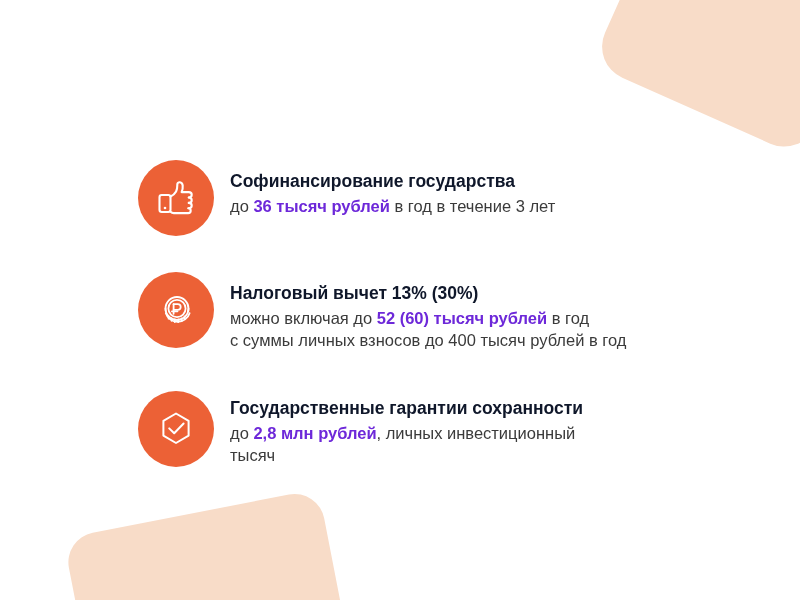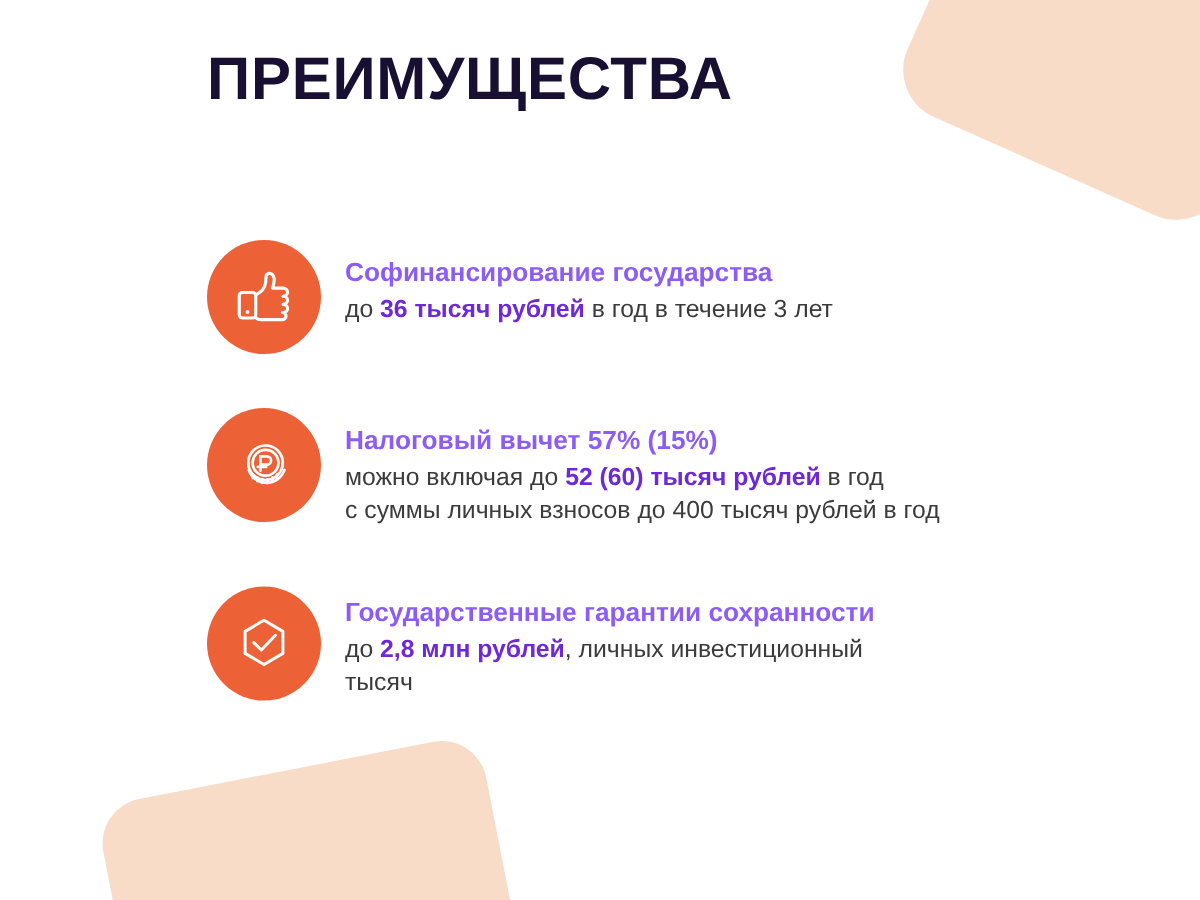--- a/index.html
+++ b/index.html
@@ -87,21 +87,21 @@
   .icon-badge svg {
     display: block;
   }
 
   .benefit-text {
     padding-top: 10px;
   }
   .benefit-heading {
     font-size: 17.5px;
     font-weight: bold;
-    color: #8b5cf6;
+    color: #0f172a;
     margin: 0 0 2px 0;
     line-height: 1.3;
     white-space: nowrap;
   }
   .benefit-line {
     font-size: 16.5px;
     color: #3B3B3B;
     line-height: 1.35;
     white-space: nowrap;
   }
@@ -111,21 +111,20 @@
   }
 </style>
 </head>
 <body>
 
 <div class="slide">
 
   <div class="deco deco-top-right"></div>
   <div class="deco deco-bottom-left"></div>
 
-  <h1 class="page-title">ПРЕИМУЩЕСТВА</h1>
 
   <div class="benefits">
 
     <div class="benefit">
       <div class="icon-badge">
         <svg width="44" height="44" viewBox="0 0 44 44" fill="none" stroke="#ffffff" stroke-width="2.1" stroke-linecap="round" stroke-linejoin="round">
           <rect x="5.5" y="19" width="11" height="17" rx="2.2"></rect>
           <circle cx="11" cy="32" r="1.3" fill="#ffffff" stroke="none"></circle>
           <path d="M16.5 20.5c2.2-1 4.4-2.8 5.6-5 1.3-2.4 1.2-4.5 1.2-7 0-1.4 1.2-2.4 2.6-2.2 1.6.2 2.6 1.6 2.8 3.2.3 2.4-.3 4.6-1.1 6.6h7.2c1.6 0 2.9 1.2 2.9 2.7 0 1.5-1.3 2.7-2.9 2.7"></path>
           <path d="M34.8 21.5c1.6 0 2.9 1.2 2.9 2.7 0 1.5-1.3 2.7-2.9 2.7"></path>
@@ -147,21 +146,21 @@
           <path d="M19.6 16.2h4.1c1.7 0 3 1.2 3 2.8s-1.3 2.8-3 2.8h-4.1"></path>
           <path d="M19.6 16.2v9.6"></path>
           <path d="M17.9 23.3h5.6"></path>
           <path d="M11.5 20.5c0 .9.1 1.9.3 2.8"></path>
           <path d="M11.8 25.2c1.6 5 6.3 8.6 11.9 8.6 5.6 0 10.3-3.6 11.9-8.6"></path>
           <path d="M34.5 20.5c0 1-.1 1.9-.3 2.8"></path>
           <path d="M14.6 28.2v2.5M17.6 30.2v2.6M20.8 31.4v2.6M24.3 31.5v2.6M27.6 30.4v2.5M30.6 28.4v2.4"></path>
         </svg>
       </div>
       <div class="benefit-text">
-        <div class="benefit-heading">Налоговый вычет 57% (15%)</div>
+        <div class="benefit-heading">Налоговый вычет 13% (30%)</div>
         <div class="benefit-line"><span>можно включая до </span><b>52 (60) тысяч рублей</b><span> в год</span></div>
         <div class="benefit-line"><span>с суммы личных взносов до 400 тысяч рублей в год</span></div>
       </div>
     </div>
 
     <div class="benefit">
       <div class="icon-badge">
         <svg width="44" height="44" viewBox="0 0 44 44" fill="none" stroke="#ffffff" stroke-width="2" stroke-linecap="round" stroke-linejoin="round">
           <path d="M22 6.5 L34.6 13.9 L34.6 28.6 L22 36 L9.4 28.6 L9.4 13.9 Z"></path>
           <path d="M15.2 21.4 L20.2 26.3 L29.6 16.5"></path>

